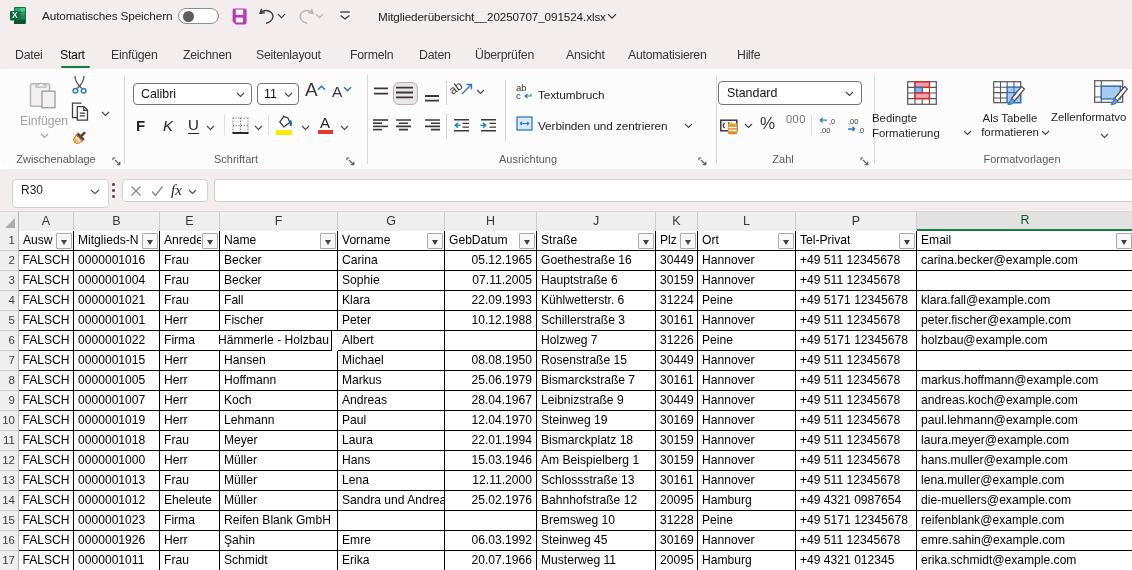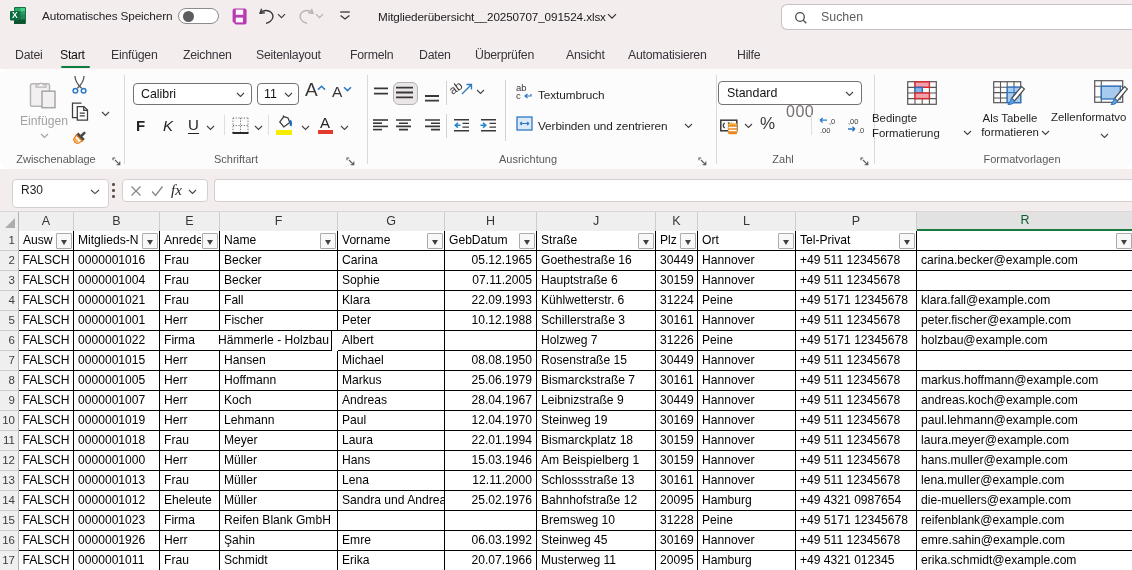--- a/index.html
+++ b/index.html
@@ -66,27 +66,20 @@
         <path d="M1 1.2 l3.5 3.5 l3.5 -3.5"></path>
       </svg>
 <svg style="position:absolute;left:339px;top:11px" width="12" height="10" viewBox="0 0 12 10" fill="none" stroke="#3a373a" stroke-width="1.3">
 <path d="M1.2 1 h9.6"></path>
         <path d="M1.6 4.6 l4.4 3.4 l4.4 -3.4"></path>
 </svg>
 <div style="position:absolute;left:378px;top:10px;font-size:11.7px;letter-spacing:-0.1px;color:#1b191c">Mitgliederübersicht__20250707_091524.xlsx</div>
 <svg style="position:absolute;left:607px;top:13px" width="10" height="7" viewBox="0 0 10 7" fill="none" stroke="#323033" stroke-width="1.2">
         <path d="M1 1.2 l4 4 l4 -4"></path>
       </svg>
-<div style="position:absolute;left:781px;top:4px;width:351px;height:26px;background:#fff;border:1px solid #c9c2c4;border-radius:6px 0 0 6px;border-right:none">
-  <svg style="position:absolute;left:12px;top:6px" width="14" height="14" viewBox="0 0 14 14" fill="none" stroke="#4f4b4e" stroke-width="1.3">
-          <circle cx="6" cy="6" r="4.3"></circle>
-          <path d="M9.3 9.3 l3 3"></path>
-        </svg>
-  <div style="position:absolute;left:39px;top:5px;font-size:12.4px;color:#605b5e">Suchen</div>
-</div>
 </div>
 <div id="tabsrow">
 <div class="tab" style="left:15px">Datei</div>
 <div class="tab" style="left:60px;color:#0f0e10">Start</div>
 <div style="position:absolute;left:61px;top:35.5px;width:29px;height:2.6px;background:#107c41;border-radius:2px"></div>
 <div class="tab" style="left:111px">Einfügen</div>
 <div class="tab" style="left:183px">Zeichnen</div>
 <div class="tab" style="left:256px">Seitenlayout</div>
 <div class="tab" style="left:350px">Formeln</div>
 <div class="tab" style="left:419px">Daten</div>
@@ -260,21 +253,21 @@
 <rect x="0.8" y="1.2" width="16" height="10.6" stroke="#3b3839" stroke-width="1.5"></rect>
 <path d="M4.8 4.2 a2.6 2.6 0 0 0 0 4.8 M7.8 4 a2.5 2.5 0 0 1 0 5 M11 4 a2.5 2.5 0 0 1 1.5 1.2" stroke="#3b3839" stroke-width="1.3"></path>
 <rect x="8" y="4.6" width="9.2" height="10.6" rx="1.4" fill="#e8871e"></rect>
 <path d="M8.6 5.6 q4 -1.6 8 0" stroke="#f9c050" stroke-width="1.6" fill="none"></path>
 <path d="M8.6 8.6 h8 M8.6 11.6 h8" stroke="#fff" stroke-width="1.5"></path>
 </svg>
 <svg style="position:absolute;left:744px;top:54px" width="9" height="6" viewBox="0 0 9 6" fill="none" stroke="#454243" stroke-width="1.1">
         <path d="M1 1 l3.5 3.4 l3.5 -3.4"></path>
       </svg>
 <div style="position:absolute;left:760px;top:45px;font-size:17px;color:#3b3839">%</div>
-<div style="position:absolute;left:786px;top:34px;font-size:16px;letter-spacing:0.5px;color:#757071">000</div>
+<div style="position:absolute;left:786px;top:44px;font-size:11px;letter-spacing:0.5px;color:#757071">000</div>
 <div style="position:absolute;left:811px;top:46px;width:1px;height:20px;background:#e2dedf"></div>
 <svg style="position:absolute;left:818px;top:48px" width="20" height="16" viewBox="0 0 20 16" fill="none">
 <path d="M9 3.2 h-7 M2 3.2 l2.6 -2.2 M2 3.2 l2.6 2.2" stroke="#2b78c5" stroke-width="1.3"></path>
 <text x="11" y="6.5" font-size="7.5" fill="#3b3839" font-family="Liberation Sans">,0</text>
 <text x="2" y="15.5" font-size="7.5" fill="#3b3839" font-family="Liberation Sans">,00</text>
 </svg>
 <svg style="position:absolute;left:846px;top:48px" width="20" height="16" viewBox="0 0 20 16" fill="none">
 <text x="2" y="6.5" font-size="7.5" fill="#3b3839" font-family="Liberation Sans">,00</text>
 <path d="M2 12 h7 M9 12 l-2.6 -2.2 M9 12 l-2.6 2.2" stroke="#2b78c5" stroke-width="1.3"></path>
 <text x="12" y="15.5" font-size="7.5" fill="#3b3839" font-family="Liberation Sans">,0</text>
@@ -408,20 +401,21 @@
         </div>
 <div class="c hc" style="left:679px;width:98px">
           <span class="ht">Ort</span>
           <span class="fb"></span>
         </div>
 <div class="c hc" style="left:777px;width:121px">
           <span class="ht">Tel-Privat</span>
           <span class="fb"></span>
         </div>
 <div class="c hc" style="left:898px;width:217px">
+          <span class="ht">Email</span>
           <span class="fb"></span>
         </div>
 </div>
 <div class="grow" style="top:39px">
 <div class="c ctr" style="left:0px;width:55px">FALSCH</div>
 <div class="c" style="left:55px;width:86px">0000001016</div>
 <div class="c" style="left:141px;width:60px">Frau</div>
 <div class="c" style="left:201px;width:118px">Becker</div>
 <div class="c" style="left:319px;width:107px">Carina</div>
 <div class="c rgt" style="left:426px;width:92px">05.12.1965</div>

